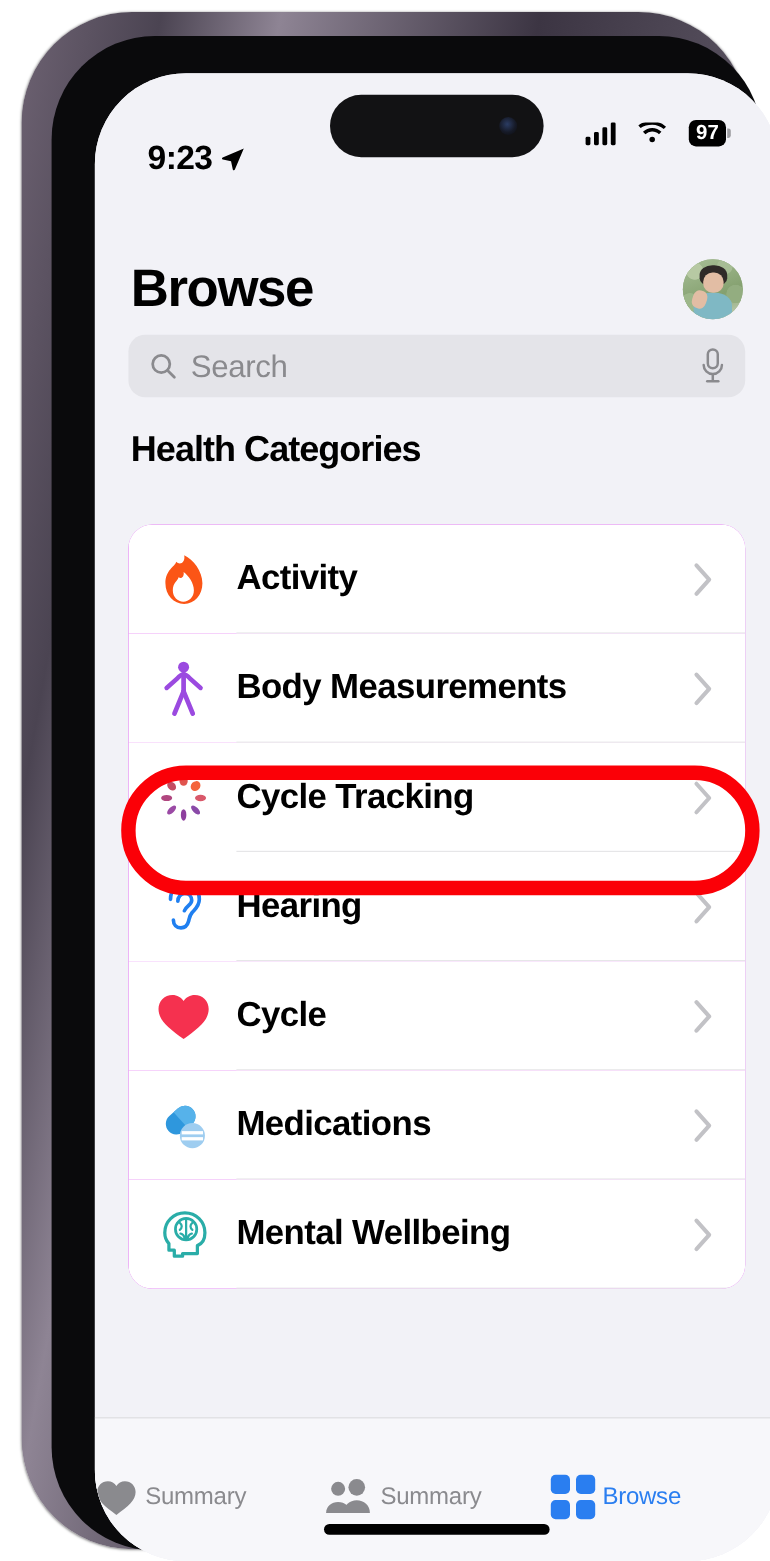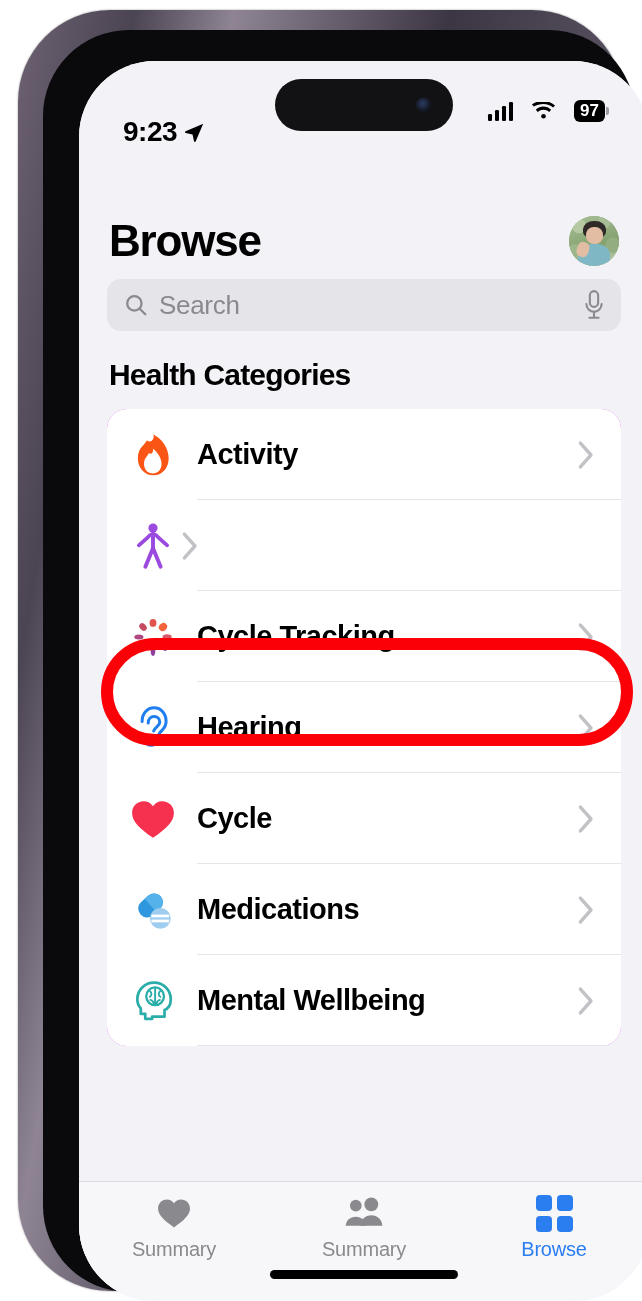--- a/index.html
+++ b/index.html
@@ -160,21 +160,21 @@
   }
 
   
   #section-title {
     position: absolute; left: 30px; top: 297px;
     font-size: 30px; font-weight: bold; color: #000;
     letter-spacing: -.8px;
   }
 
   #categories-card {
-    position: absolute; left: 28px; top: 348px;
+    position: absolute; left: 28px; top: 376px;
     width: 514px;
     background: #d946ef;
     border-radius: 20px;
     overflow: hidden;
   }
   .cat-row {
     display: flex; align-items: center;
     height: 91px;
     padding-left: 18px;
     position: relative;
@@ -218,21 +218,21 @@
     position: absolute; left: 0; bottom: 0;
     width: 100%; height: 120px;
     background: #f7f7fa;
     border-top: 1.5px solid #dcdce0;
     display: flex;
     z-index: 25;
     padding-top: 12px;
   }
   .tab-item {
     flex: 1;
-    display: flex; flex-direction: column;
+    display: flex; flex-direction: row;
     align-items: center; gap: 6px;
   }
   .tab-icon { height: 38px; display: flex; align-items: center; justify-content: center; }
   .tab-label { font-size: 20px; color: #8a8a8e; letter-spacing: -.2px; }
   .tab-item.active .tab-label { color: #2a7ef0; }
 
   #grid-icon { display: grid; grid-template-columns: 16px 16px; grid-template-rows: 16px 16px; gap: 5px; }
   #grid-icon span { background: #2a7ef0; border-radius: 4px; display: block; }
 
   #home-indicator {
@@ -324,20 +324,21 @@
             <span class="cat-icon">
               <svg width="44" height="48" viewBox="0 0 40 44">
                 <circle cx="20" cy="5.5" r="4.2" fill="#9b4ae0"></circle>
                 <path d="M20 11c-2.3 0-3.4 1.3-4.8 3.1L7 21.4" fill="none" stroke="#9b4ae0" stroke-width="3.4" stroke-linecap="round"></path>
                 <path d="M20 11c2.3 0 3.4 1.3 4.8 3.1L33 21.4" fill="none" stroke="#9b4ae0" stroke-width="3.4" stroke-linecap="round"></path>
                 <path d="M20 11v13" fill="none" stroke="#9b4ae0" stroke-width="3.6" stroke-linecap="round"></path>
                 <path d="M20 24 13 41" fill="none" stroke="#9b4ae0" stroke-width="3.6" stroke-linecap="round"></path>
                 <path d="M20 24l7 17" fill="none" stroke="#9b4ae0" stroke-width="3.6" stroke-linecap="round"></path>
               </svg>
             </span>
+            <span class="cat-label">Body Measurements</span>
             <span class="chevron">
               <svg width="18" height="30" viewBox="0 0 14 24">
                   <polyline points="2.5,2.5 11,12 2.5,21.5" fill="none" stroke="#c2c2c6" stroke-width="2.7" stroke-linecap="round" stroke-linejoin="round"></polyline>
                 </svg>
             </span>
             <span class="divider"></span>
           </div>
 
           <div class="cat-row">
             <span class="cat-icon">

